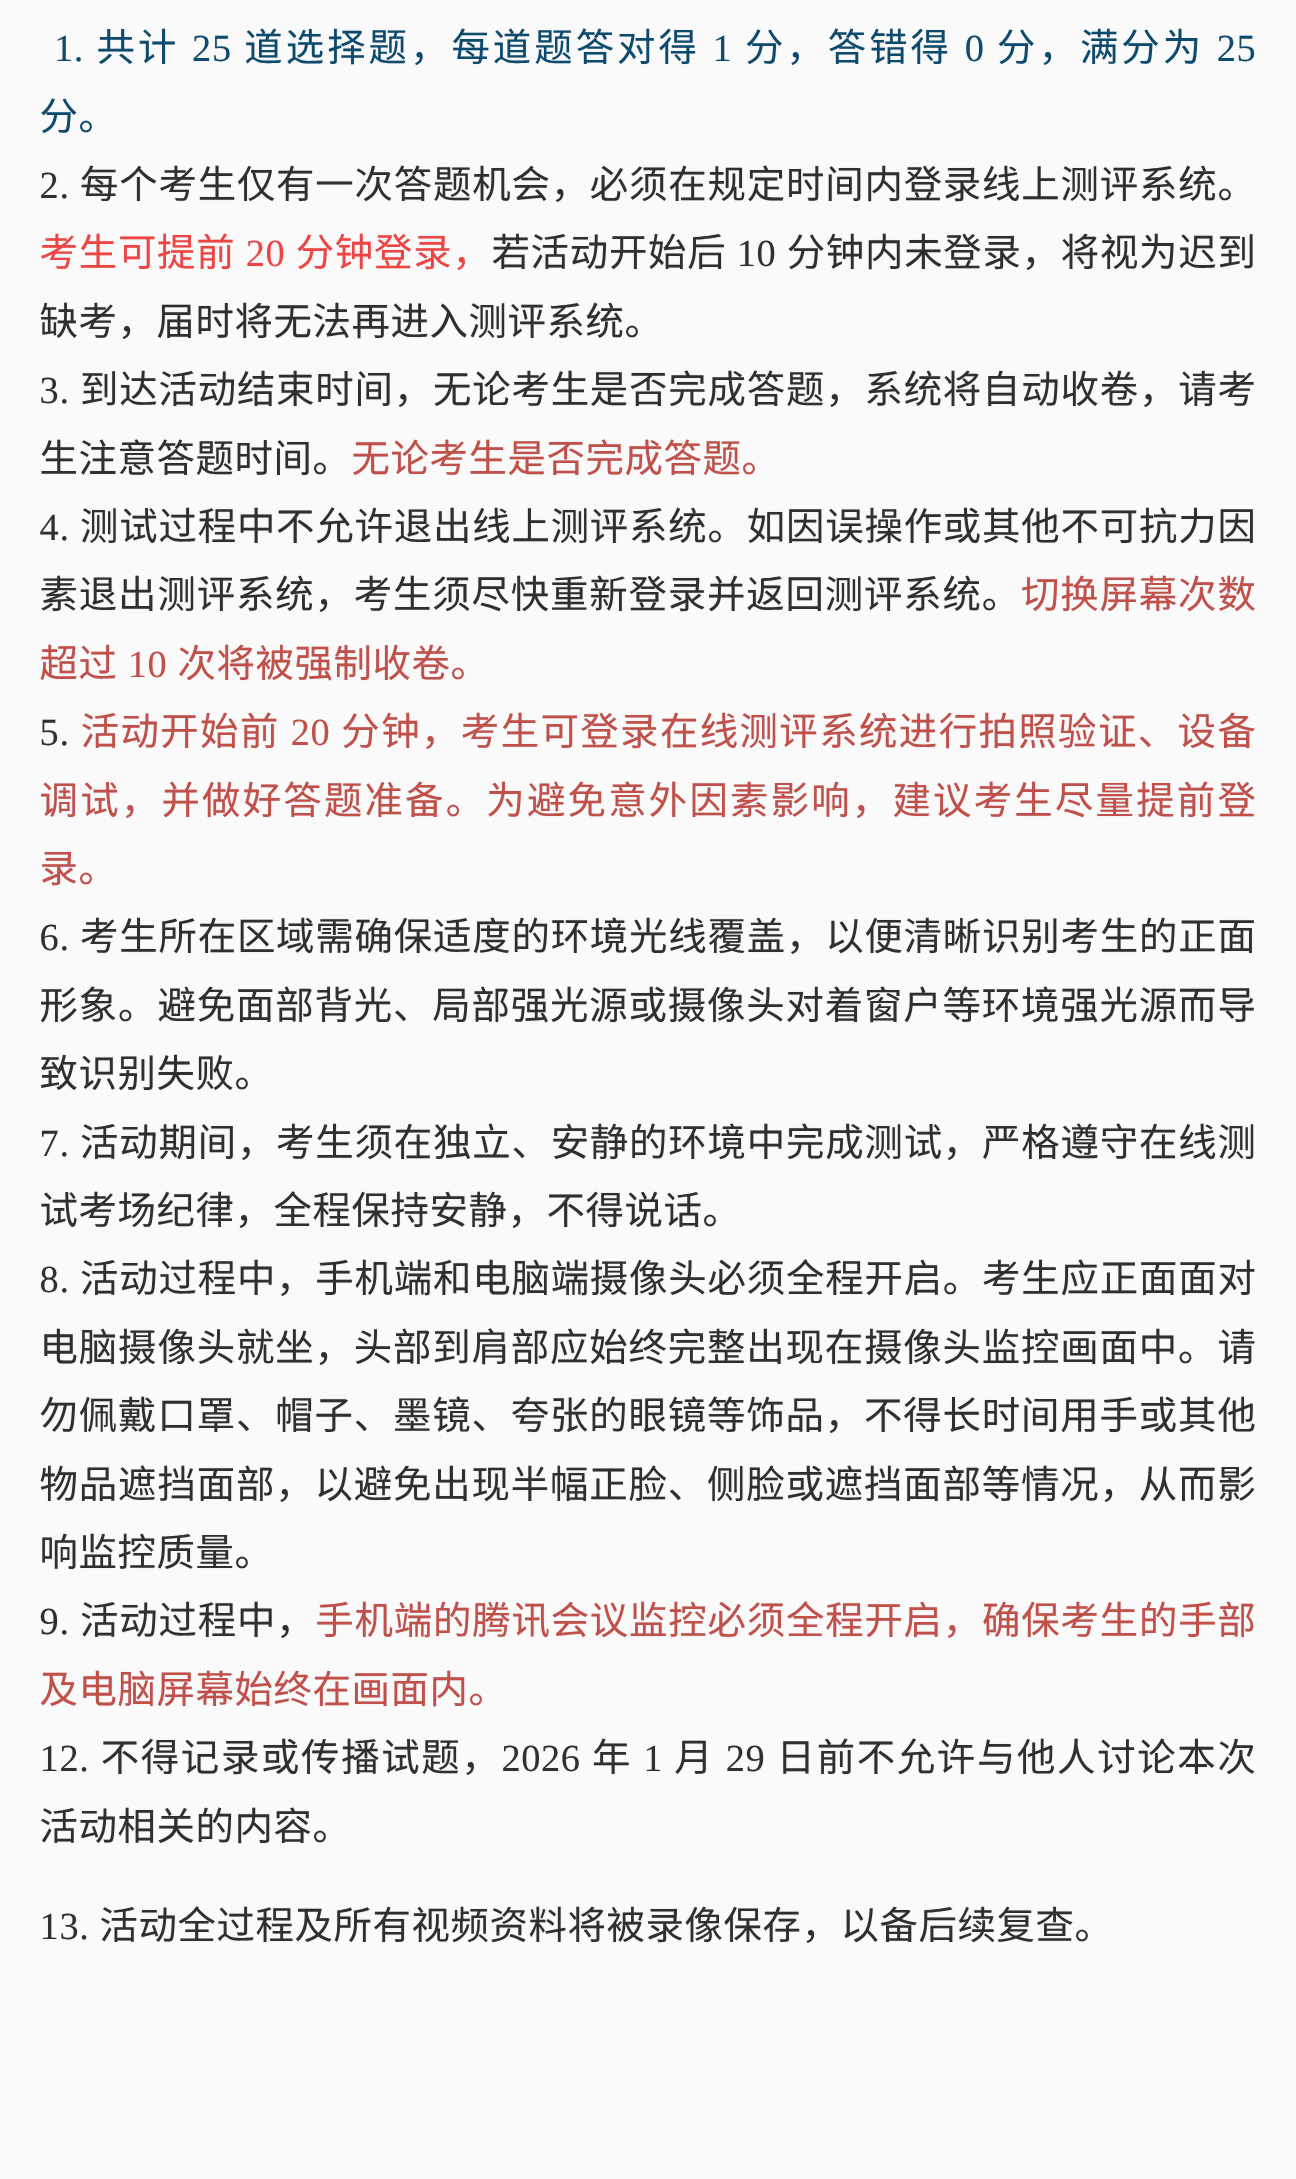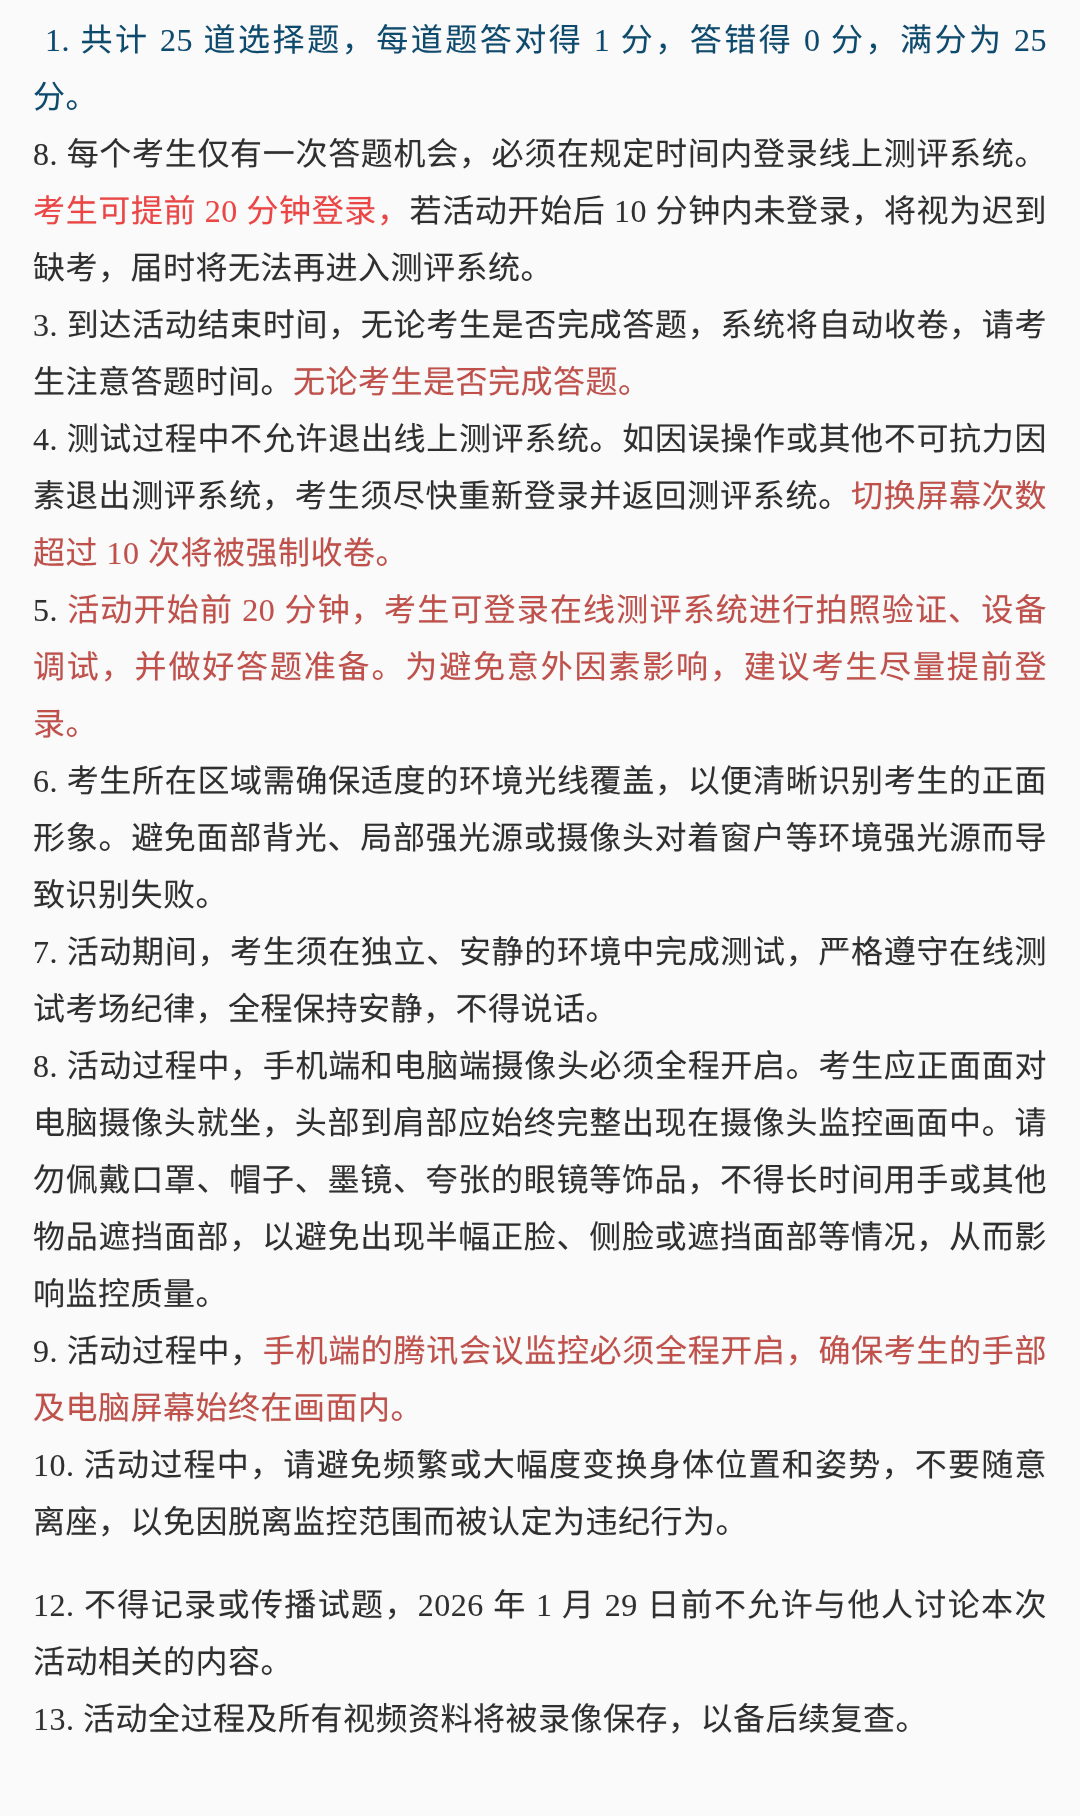--- a/index.html
+++ b/index.html
@@ -32,25 +32,24 @@
   p.rule:nth-child(11) {
     margin-top: 26px;
   }
 </style>
 </head>
 <body>
 
 <main class="doc">
   <div id="rules-list" style="background: rgb(250, 250, 250);">
       <p class="rule"><span style="color: #0c4a6e; margin-left: 12px;">1. 共计 25 道选择题，每道题答对得 1 分，答错得 0 分，满分为 25 分。</span></p>
-      <p class="rule"><span style="color: rgb(47, 47, 47);">8. 每个考生仅有一次答题机会，必须在规定时间内登录线上测评系统。</span><span style="color: #ef4444;">考生可提前 20 分钟登录，</span><span style="color: rgb(47, 47, 47);">若活动开始后 10 分钟内未登录，将视为迟到缺考，届时将无法再进入测评系统。</span></p>
+      <p class="rule"><span style="color: rgb(47, 47, 47);">2. 每个考生仅有一次答题机会，必须在规定时间内登录线上测评系统。</span><span style="color: #ef4444;">考生可提前 20 分钟登录，</span><span style="color: rgb(47, 47, 47);">若活动开始后 10 分钟内未登录，将视为迟到缺考，届时将无法再进入测评系统。</span></p>
       <p class="rule"><span style="color: rgb(47, 47, 47);">3. 到达活动结束时间，无论考生是否完成答题，系统将自动收卷，请考生注意答题时间。</span><span style="color: rgb(193, 79, 74);">无论考生是否完成答题。</span></p>
       <p class="rule"><span style="color: rgb(47, 47, 47);">4. 测试过程中不允许退出线上测评系统。如因误操作或其他不可抗力因素退出测评系统，考生须尽快重新登录并返回测评系统。</span><span style="color: rgb(193, 79, 74);">切换屏幕次数超过 10 次将被强制收卷。</span></p>
       <p class="rule"><span style="color: rgb(47, 47, 47);">5. </span><span style="color: rgb(193, 79, 74);">活动开始前 20 分钟，考生可登录在线测评系统进行拍照验证、设备调试，并做好答题准备。为避免意外因素影响，建议考生尽量提前登录。</span></p>
       <p class="rule"><span style="color: rgb(47, 47, 47);">6. 考生所在区域需确保适度的环境光线覆盖，以便清晰识别考生的正面形象。避免面部背光、局部强光源或摄像头对着窗户等环境强光源而导致识别失败。</span></p>
       <p class="rule"><span style="color: rgb(47, 47, 47);">7. 活动期间，考生须在独立、安静的环境中完成测试，严格遵守在线测试考场纪律，全程保持安静，不得说话。</span></p>
       <p class="rule"><span style="color: rgb(47, 47, 47);">8. 活动过程中，手机端和电脑端摄像头必须全程开启。考生应正面面对电脑摄像头就坐，头部到肩部应始终完整出现在摄像头监控画面中。请勿佩戴口罩、帽子、墨镜、夸张的眼镜等饰品，不得长时间用手或其他物品遮挡面部，以避免出现半幅正脸、侧脸或遮挡面部等情况，从而影响监控质量。</span></p>
       <p class="rule"><span style="color: rgb(47, 47, 47);">9. 活动过程中，</span><span style="color: rgb(193, 79, 74);">手机端的腾讯会议监控必须全程开启，确保考生的手部及电脑屏幕始终在画面内。</span></p>
-      <p class="rule"><span style="color: rgb(47, 47, 47);">10. 活动过程中，请避免频繁或大幅度变换身体位置和姿势，不要随意离座，以免因脱离监控范围而被认定为违纪行为。</span></p>
       <p class="rule"><span style="color: rgb(47, 47, 47);">12. 不得记录或传播试题，2026 年 1 月 29 日前不允许与他人讨论本次活动相关的内容。</span></p>
       <p class="rule"><span style="color: rgb(47, 47, 47);">13. 活动全过程及所有视频资料将被录像保存，以备后续复查。</span></p>
     </div>
 </main>
 
 </body></html>

